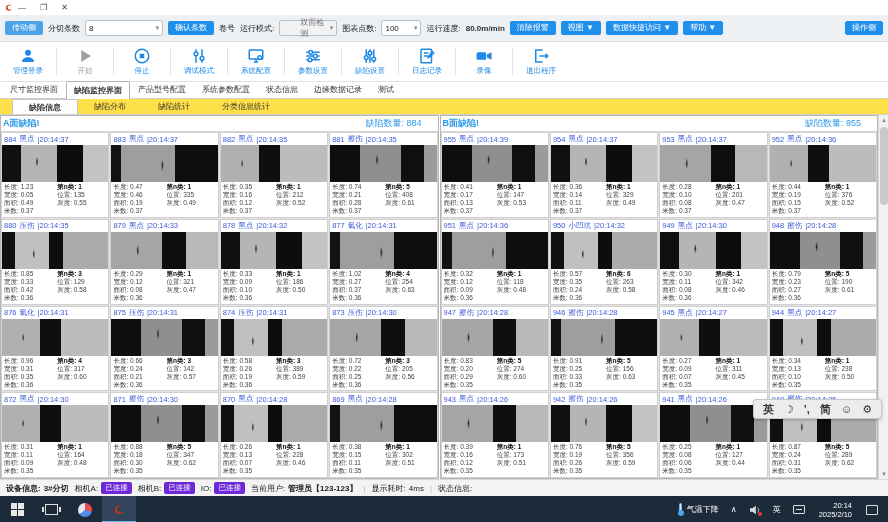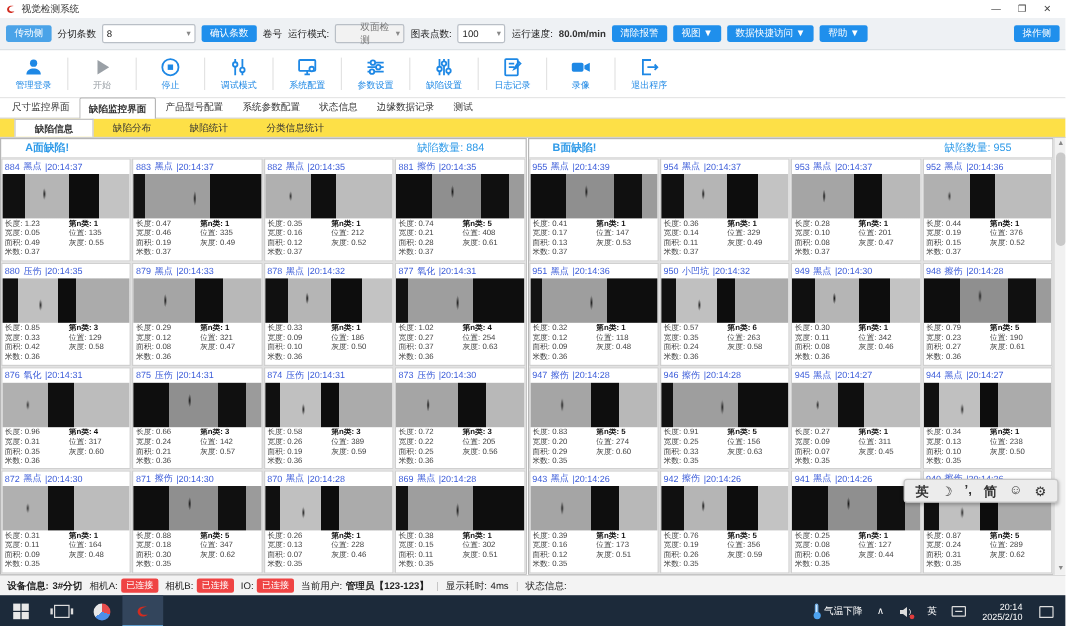--- a/index.html
+++ b/index.html
@@ -50,21 +50,21 @@
     border-bottom:1px solid #d0d0d0; padding-left:12px; }
   .stab { font-size:8px; color:#333; padding:0 16px; display:flex; align-items:center;
     cursor:pointer; }
   .stab.active { background:#fff; border:1px solid #c5c5c5; border-bottom:none; font-weight:bold; }
 
   
   .main { height:364px; display:flex; background:#fff; position:relative; }
   .panel { flex:1; border:1px solid #b7b7b7; display:flex; flex-direction:column; min-width:0; }
   .panel + .panel { margin-left:1px; }
   .panel-header { height:16px; display:flex; align-items:center; font-size:9px;
-    color:#2e9ae8; padding:0 20px; border-bottom:1px solid #d7d7d7; }
+    color:#2e9ae8; padding:0 2px; border-bottom:1px solid #d7d7d7; }
   .panel-header .pt { font-weight:bold; flex:1; }
   .panel-header .ph-mid { flex:1;margin-top:40px; }
   .panel-header .ph-right { padding-right:14px; }
   .grid { flex:1; display:grid; grid-template-columns:repeat(4,1fr);
     grid-template-rows:repeat(4,1fr); gap:1px; background:#e2e2e2; }
   .cell { background:#fff; border:1px solid #d0d0d0; display:flex; flex-direction:column;
     overflow:hidden; cursor:pointer; }
   .cell-hd { height:12px; display:flex; align-items:center; gap:3px; padding:0 2px;
     font-size:7.5px; color:#3a5bd9; white-space:nowrap; overflow:hidden; }
   .cell-img { height:37px; position:relative; background:#222; }
@@ -101,21 +101,21 @@
   
   .imebar { position:absolute; right:6px; bottom:60px; height:20px; background:#ececec;
     border:1px solid #c8c8c8; border-radius:3px; box-shadow:0 1px 3px rgba(0,0,0,.25);
     display:flex; align-items:center; gap:2px; padding:0 5px; z-index:20; }
   .ime-item { font-size:11px; color:#333; padding:0 4px; cursor:pointer; font-weight:bold; }
 
   
   .statusbar { height:17px; background:#f3f3f3; border-top:1px solid #d9d9d9;
     display:flex; align-items:center; gap:6px; padding:0 6px; font-size:8px; color:#222; }
   .statusbar .lab { font-weight:bold; white-space:nowrap; }
-  .badge-green { background:#ef4444; color:#fff; border-radius:2px; padding:1px 4px;
+  .badge-green { background:#6d28d9; color:#fff; border-radius:2px; padding:1px 4px;
     font-size:7.5px; white-space:nowrap; }
   .sb-group { display:flex; align-items:center; gap:3px; white-space:nowrap; }
   .sb-sep { color:#bbb; }
 
   
   .taskbar { height:27px; background:#1c2a3a; display:flex; align-items:stretch; color:#fff; }
   .tk-btn { width:34px; display:flex; align-items:center; justify-content:center; cursor:pointer; }
   .tk-btn.active { background:#33455c; box-shadow:inset 0 -2px 0 #6cb8f0; }
   .winlogo { display:grid; grid-template-columns:6px 6px; grid-template-rows:6px 6px; gap:1px; }
   .winlogo i { background:#e8e8e8; }
@@ -144,21 +144,20 @@
   .notif { width:12px; height:10px; border:1px solid #ddd; border-radius:1px 1px 1px 0; position:relative; }
   .tk-edge { width:4px; border-left:1px solid #3a4a5e; cursor:pointer; }
 </style>
 </head>
 <body>
 
 <div class="titlebar">
   <svg class="logo" viewBox="0 0 20 20">
     <path d="M15 4 C8 2 3 6 4 11 C5 16 12 17 16 13 C12 14 7 13 7 9 C7 6 11 4 15 4 Z" fill="#d22b1f"></path>
   </svg>
-  <span class="ttl">视觉检测系统</span>
   <div class="winctl">
     <span>—</span>
     <span>❐</span>
     <span>✕</span>
   </div>
 </div>
 
 <div class="toolbar1">
   <button class="btn-blue btn-ltblue">传动侧</button>
   <span class="tb1-label">分切条数</span>

